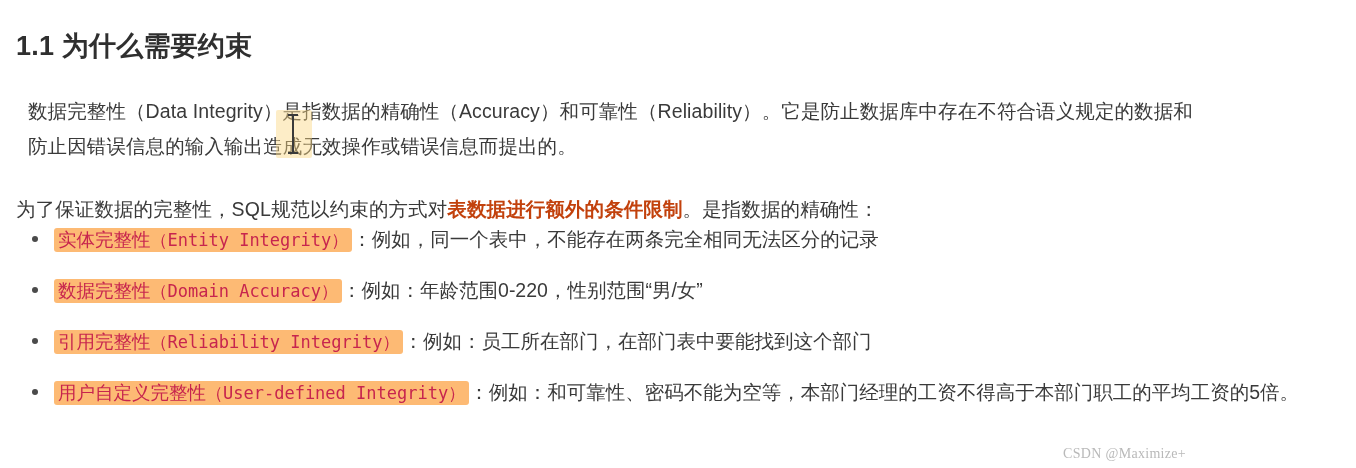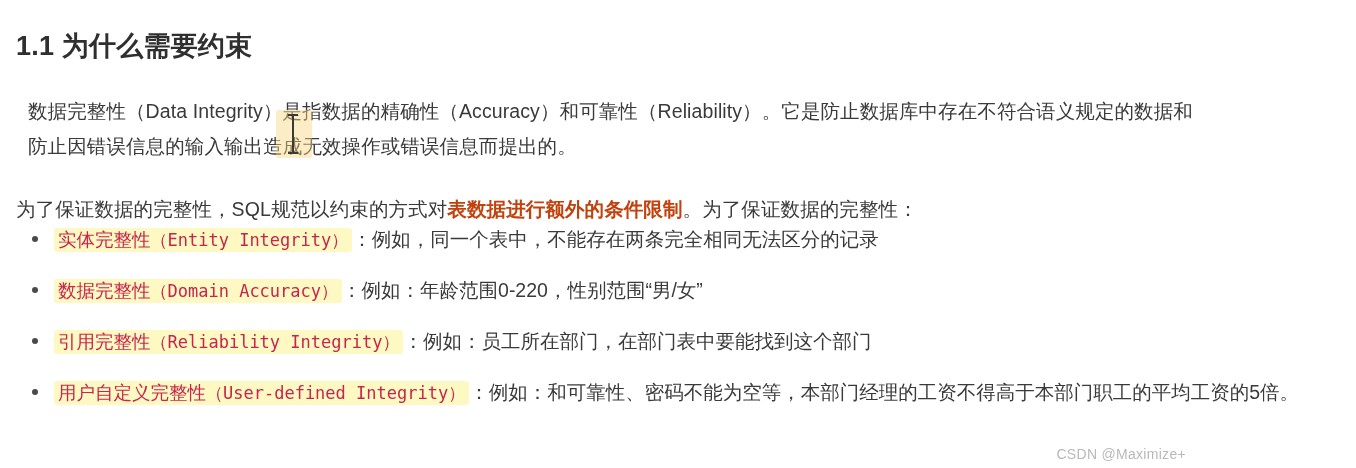--- a/index.html
+++ b/index.html
@@ -80,36 +80,37 @@
     top: 14px;
     width: 6px;
     height: 6px;
     border-radius: 50%;
     background: #4a4a4a;
   }
   .code {
     font-family: "DejaVu Sans Mono", monospace;
     font-size: 17px;
     color: #c7254e;
-    background: #fef9c3;
+    background: #fdba74;
     border-radius: 3px;
     padding: 2px 4px;
     white-space: nowrap;
   }
   .code .cn {
     font-family: "Liberation Sans", sans-serif;
     font-size: 18.5px;
   }
   .watermark {
     position: absolute;
     right: 10px;
     bottom: 6px;
     font-size: 14px;
     color: #b9b9b9;
     letter-spacing: 0.3px;
+    font-family: Liberation Serif, serif;
   }
   .cursor {
     position: absolute;
     left: 276px;
     top: 110px;
     width: 36px;
     height: 48px;
     background: rgba(250, 214, 130, 0.45);
     border-radius: 2px;
     pointer-events: none;
@@ -138,21 +139,21 @@
 <body>
 
 <div class="page">
 
   <h1 class="heading">
     <span class="num">1.1 </span><span>为什么需要约束</span>
   </h1>
 
   <p class="para para-1">数据完整性（Data Integrity）是指数据的精确性（Accuracy）和可靠性（Reliability）。它是防止数据库中存在不符合语义规定的数据和防止因错误信息的输入输出造成无效操作或错误信息而提出的。</p>
 
-  <p class="para para-2"><span>为了保证数据的完整性，SQL规范以约束的方式对</span><span class="bold-red">表数据进行额外的条件限制</span><span>。为了保证数据的完整性：</span></p>
+  <p class="para para-2"><span>为了保证数据的完整性，SQL规范以约束的方式对</span><span class="bold-red">表数据进行额外的条件限制</span><span>。是指数据的精确性：</span></p>
 
   <ul class="bullets">
     <li>
       <span class="code"><span class="cn">实体完整性</span><span>（Entity Integrity）</span></span><span>：例如，同一个表中，不能存在两条完全相同无法区分的记录</span>
     </li>
     <li>
       <span class="code"><span class="cn">数据完整性</span><span>（Domain Accuracy）</span></span><span>：例如：年龄范围0-220，性别范围“男/女”</span>
     </li>
     <li>
       <span class="code"><span class="cn">引用完整性</span><span>（Reliability Integrity）</span></span><span>：例如：员工所在部门，在部门表中要能找到这个部门</span>

